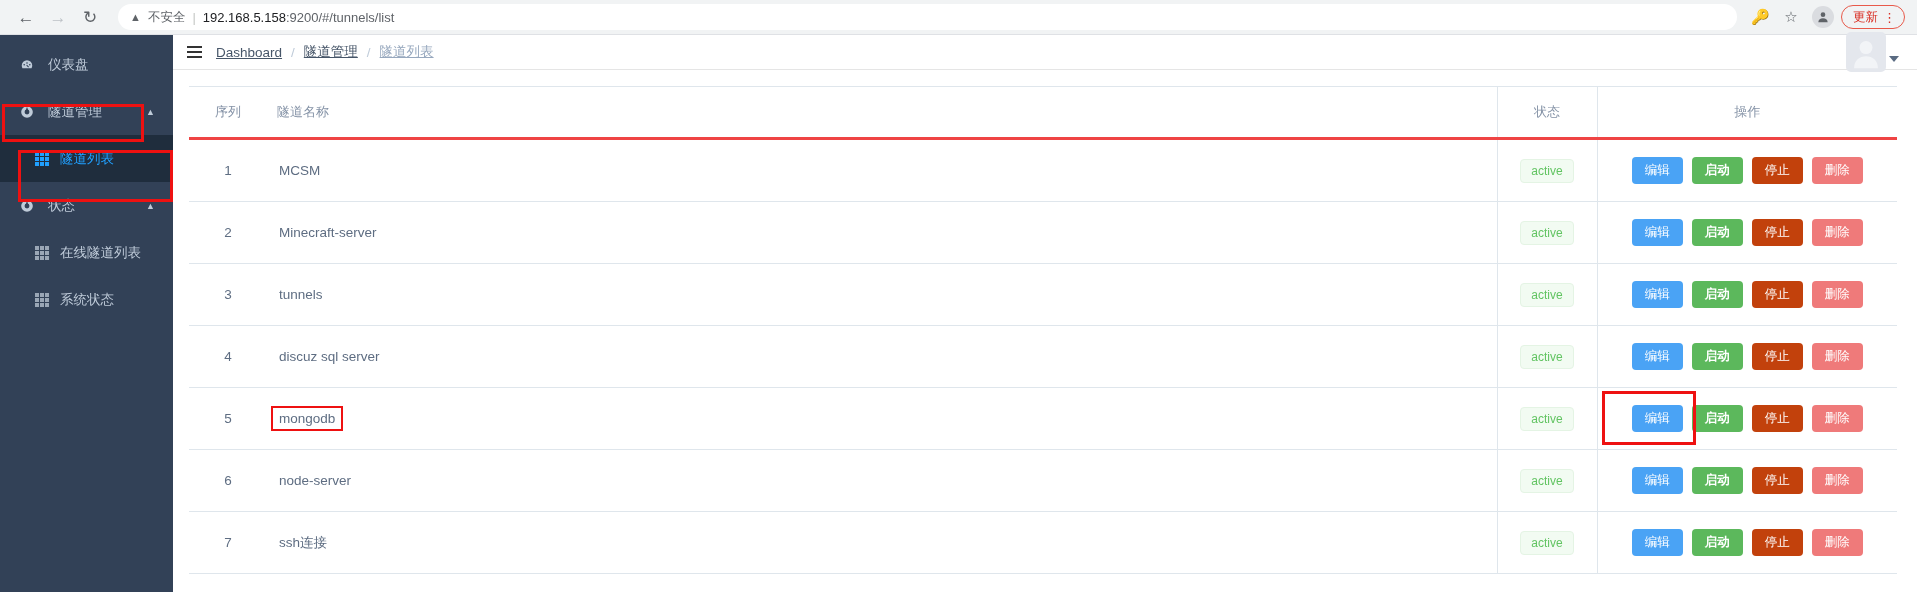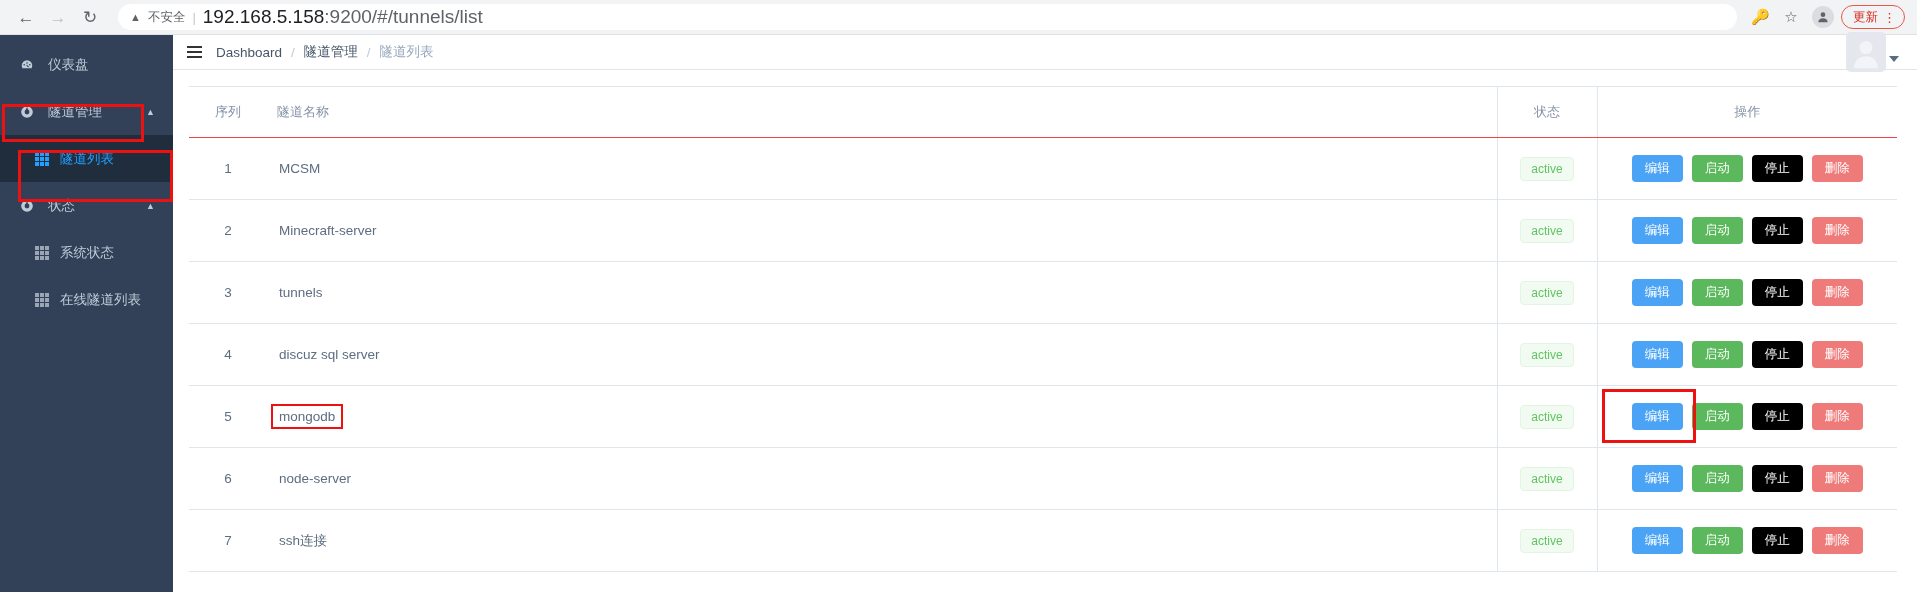--- a/index.html
+++ b/index.html
@@ -29,21 +29,21 @@
     flex: 1; margin: 0 10px 0 14px;
     height: 26px; background: #ffffff;
     border-radius: 13px;
     display: flex; align-items: center;
     padding: 0 12px; gap: 7px;
     font-size: 13px; color: #202124;
   }
   .warn-icon { font-size: 11px; color: #5f6368; }
   .not-secure { color: #5f6368; font-size: 12.5px; white-space: nowrap; }
   .vsep { color: #c4c7c5; font-weight: 300; }
-  .url-text { color: #202124; font-size: 19px; white-space: nowrap; }
+  .url-text { color: #202124; font-size: 13px; white-space: nowrap; }
   .url-text .dim { color: #5f6368; }
   .chrome-right { display: flex; align-items: center; gap: 2px; }
   .cicon {
     width: 28px; height: 28px; display: flex;
     align-items: center; justify-content: center;
     color: #5f6368; font-size: 15px; cursor: pointer;
   }
   .profile-pill {
     width: 22px; height: 22px; border-radius: 50%;
     background: #dadce0; display: flex; align-items: center;
@@ -114,42 +114,42 @@
   .topbar {
     height: 35px; background: #ffffff;
     border-bottom: 1px solid #e5e5e5;
     display: flex; align-items: center;
     padding: 0 18px 0 14px; gap: 14px;
   }
   .hamburger { display: flex; flex-direction: column; gap: 3px; cursor: pointer; }
   .hamburger span { display: block; width: 15px; height: 2px; background: #333; }
   .hamburger span:nth-child(2) { width: 15px; }
   .crumbs { display: flex; align-items: center; gap: 9px; font-size: 13.5px; }
-  .crumb { color: #475669; }
+  .crumb { color: #475669; text-decoration: underline; }
   .crumb.last { color: #97a8be; }
   .crumb-sep { color: #bfcbd9; }
   .topbar-right { margin-left: auto; display: flex; align-items: center; gap: 3px; }
   .avatar {
     width: 40px; height: 40px; border-radius: 5px;
     background: #e4e7ed; position: relative; overflow: hidden;
   }
   .avatar svg { position: absolute; left: 7px; top: 5px; width: 26px; height: 32px; fill: #f2f4f7; }
   .caret-down {
     width: 0; height: 0; border-left: 5px solid transparent;
     border-right: 5px solid transparent; border-top: 6px solid #5a6b82;
     margin-top: 14px; cursor: pointer;
   }
 
   
   .content { padding: 16px 20px 0 16px; flex: 1; overflow: hidden; }
   table { width: 100%; border-collapse: collapse; table-layout: fixed; }
   thead th {
     font-size: 13px; font-weight: normal; color: #8492a6;
     text-align: center; padding: 16px 0;
-    border-bottom: 1px solid #ef4444;
+    border-bottom: 3px solid #ef4444;
     border-top: 1px solid #dfe6ec;
     background: #fff;
   }
   thead th.left { text-align: left; padding-left: 10px; }
   tbody td {
     font-size: 13.5px; color: #5e6d82;
     text-align: center; padding: 17px 0;
     border-bottom: 1px solid #dfe6ec;
     background: #fff;
   }
@@ -167,22 +167,22 @@
     border-radius: 4px; line-height: 16px;
   }
   .ops { display: flex; gap: 9px; justify-content: center; align-items: center; }
   .btn {
     border: none; border-radius: 4px;
     color: #fff; font-size: 12.5px;
     padding: 6px 13px; cursor: pointer;
     font-family: inherit; line-height: 15px;
   }
   .btn-edit  { background: #4aa3f5; }
-  .btn-start { background: #5cb85c; }
-  .btn-stop  { background: #000000; }
+  .btn-start { background: #5cb85c; font-weight: bold; }
+  .btn-stop  { background: #c2410c; }
   .btn-del   { background: #ef7a7a; }
   .btn-wrap { position: relative; display: inline-flex; }
   .btn-wrap.highlight::after {
     content: ""; position: absolute;
     left: -30px; top: -14px; right: -13px; bottom: -13px;
     border: 3px solid #ee1111; pointer-events: none;
   }
   .name-highlight::after {
     content: ""; position: absolute;
     left: -6px; top: -4px; right: -6px; bottom: -4px;
@@ -284,37 +284,37 @@
               <rect x="5" y="0" width="4" height="4"></rect>
               <rect x="10" y="0" width="4" height="4"></rect>
               <rect x="0" y="5" width="4" height="4"></rect>
               <rect x="5" y="5" width="4" height="4"></rect>
               <rect x="10" y="5" width="4" height="4"></rect>
               <rect x="0" y="10" width="4" height="4"></rect>
               <rect x="5" y="10" width="4" height="4"></rect>
               <rect x="10" y="10" width="4" height="4"></rect>
             </svg>
         </span>
-        <span>系统状态</span>
+        <span>在线隧道列表</span>
       </div>
       <div class="sub-item">
         <span class="ico">
           <svg class="grid-ico" width="14" height="14" viewBox="0 0 14 14">
               <rect x="0" y="0" width="4" height="4"></rect>
               <rect x="5" y="0" width="4" height="4"></rect>
               <rect x="10" y="0" width="4" height="4"></rect>
               <rect x="0" y="5" width="4" height="4"></rect>
               <rect x="5" y="5" width="4" height="4"></rect>
               <rect x="10" y="5" width="4" height="4"></rect>
               <rect x="0" y="10" width="4" height="4"></rect>
               <rect x="5" y="10" width="4" height="4"></rect>
               <rect x="10" y="10" width="4" height="4"></rect>
             </svg>
         </span>
-        <span>在线隧道列表</span>
+        <span>系统状态</span>
       </div>
     </div>
 
 
     <div class="annot" style="left:2px; top:69px; width:142px; height:38px;"></div>
     <div class="annot" style="left:18px; top:115px; width:155px; height:52px;"></div>
   </div>
 
   <div class="main">
 

